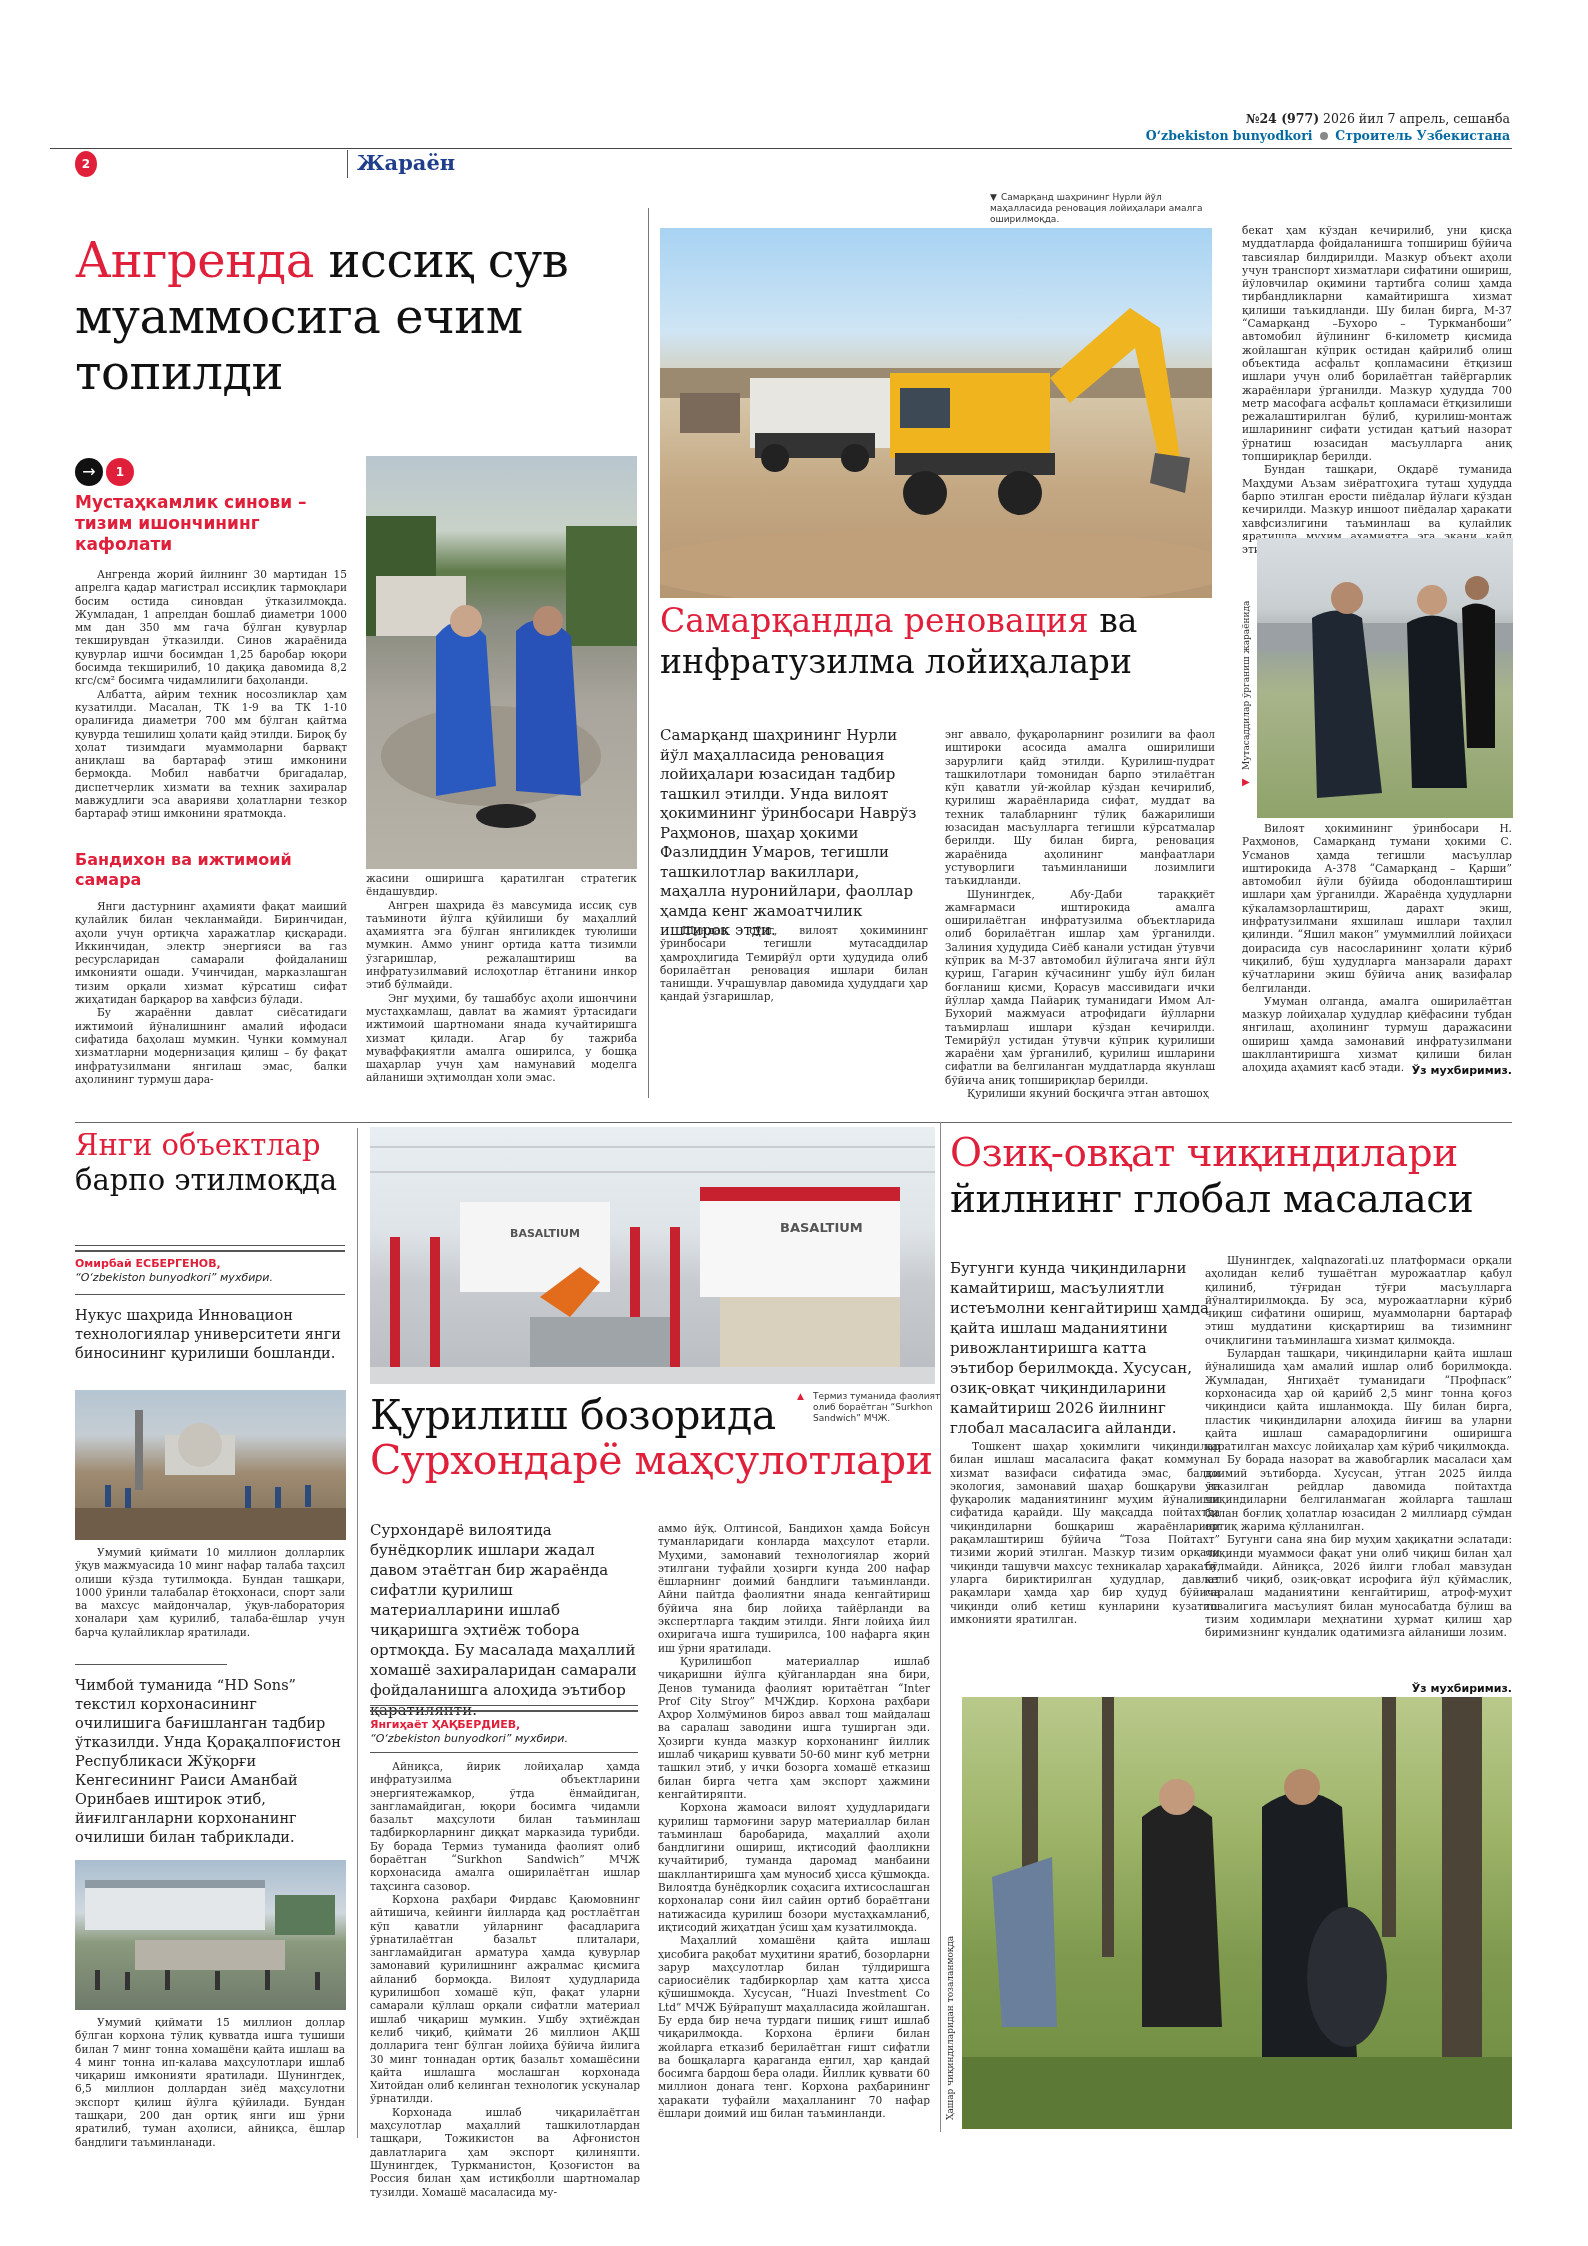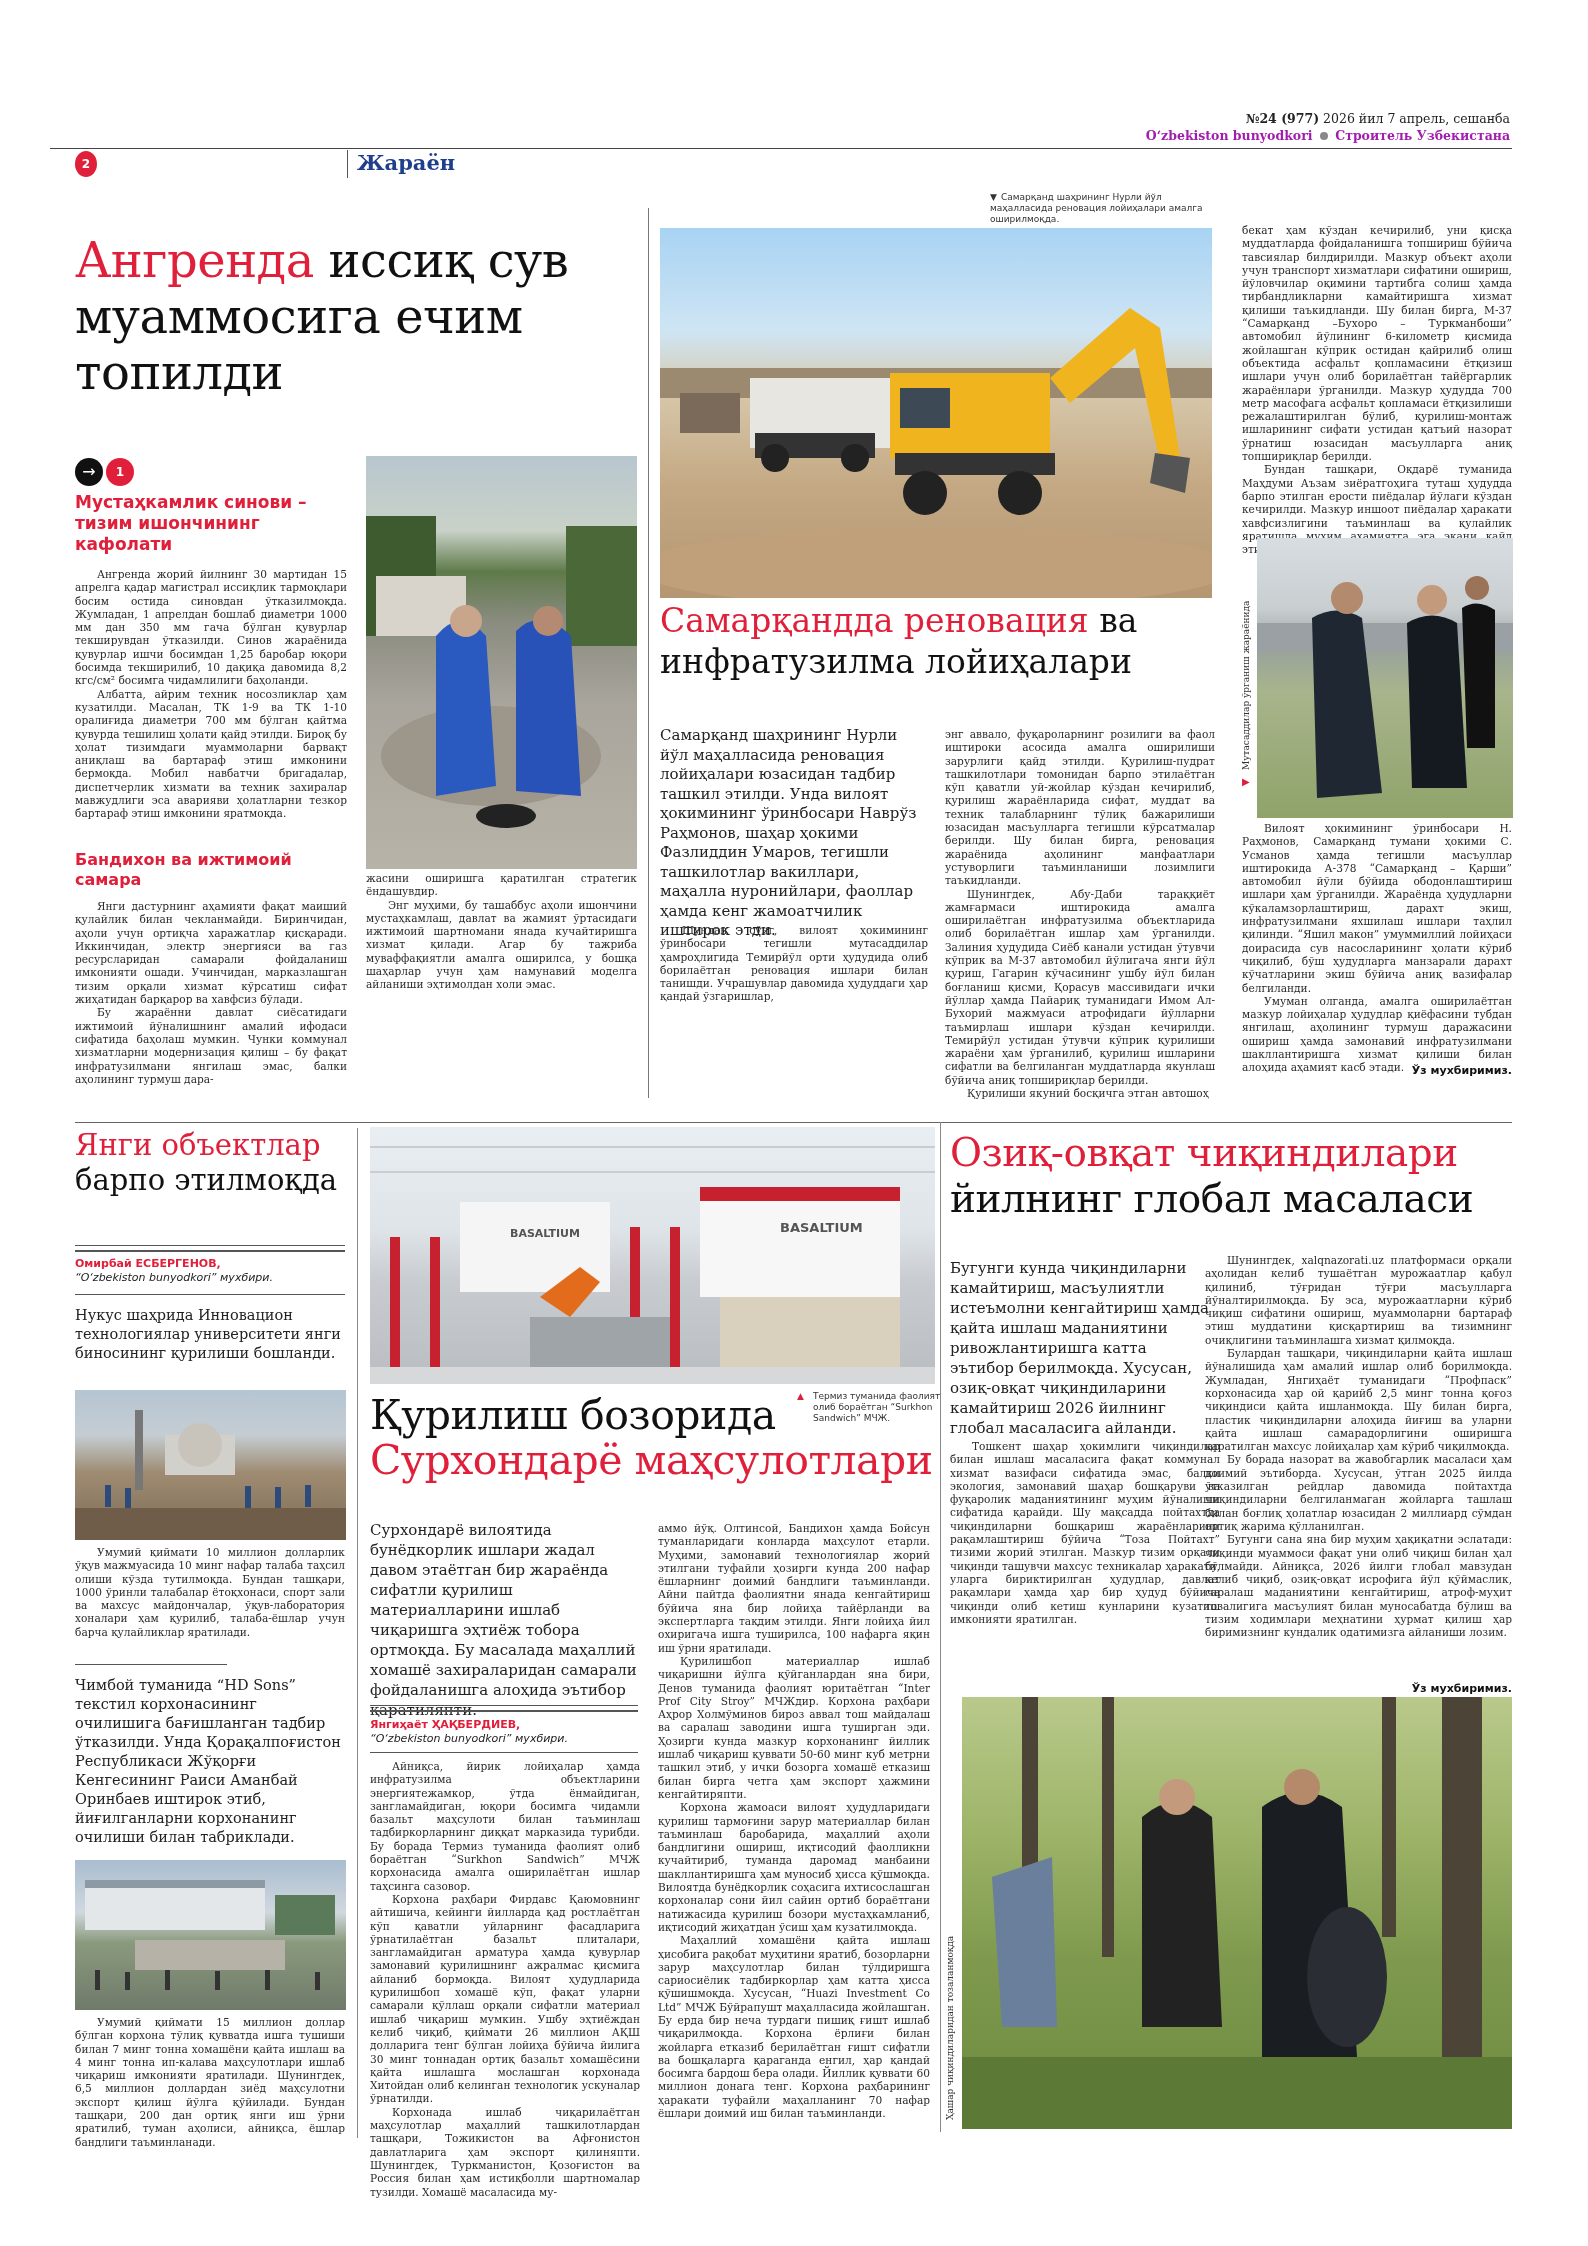--- a/index.html
+++ b/index.html
@@ -22,21 +22,21 @@
 .vcap{position:absolute;transform:rotate(-90deg);transform-origin:left top;font-family:"DejaVu Serif",serif;font-size:9px;color:#333;white-space:nowrap}
 </style>
 </head>
 <body>
 
 <div class="abs" style="left:0;top:0;width:1588px;height:180px">
   <div class="abs" style="right:78px;top:111px;font-family:'DejaVu Serif',serif;font-size:12.5px;color:#222;text-align:right">
     <b>№24 (977)</b>
     <span>2026 йил 7 апрель, сешанба</span>
   </div>
-  <div class="abs" style="right:78px;top:128px;font-family:'DejaVu Serif',serif;font-size:12.5px;font-weight:bold;color:#a21caf;text-align:right">
+  <div class="abs" style="right:78px;top:128px;font-family:'DejaVu Serif',serif;font-size:12.5px;font-weight:bold;color:#0369a1;text-align:right">
     <span>O‘zbekiston bunyodkori</span>
     <span style="display:inline-block;width:8px;height:8px;border-radius:50%;background:#888;margin:0 3px"></span>
     <span>Строитель Узбекистана</span>
   </div>
   <div class="hline" style="left:50px;top:148px;width:1462px;background:#444"></div>
   <div class="abs" style="left:75px;top:151px;width:22px;height:26px;border-radius:50%;background:#e0203a;color:#fff;font-family:'DejaVu Sans',sans-serif;font-weight:bold;font-size:12px;text-align:center;line-height:26px"><span>2</span></div>
   <div class="vline" style="left:347px;top:150px;height:28px"></div>
   <div class="abs" style="left:357px;top:150px;font-family:'DejaVu Serif',serif;font-weight:bold;font-size:21px;color:#1f3e8c">Жараён</div>
 </div>
 
@@ -66,20 +66,21 @@
       <ellipse cx="125" cy="300" rx="110" ry="50" fill="#9d968a"></ellipse>
       <path d="M70 180 Q95 150 120 180 L130 330 L70 340 Z" fill="#2a5ac0"></path>
       <circle cx="100" cy="165" r="16" fill="#c9a58c"></circle>
       <path d="M150 175 Q175 150 205 180 L215 340 L150 335 Z" fill="#2952b8"></path>
       <circle cx="182" cy="165" r="15" fill="#b48b72"></circle>
       <ellipse cx="140" cy="360" rx="30" ry="12" fill="#222"></ellipse>
     </svg>
   </div>
   <div class="abs txt" style="left:366px;top:872px;width:271px">
     <p style="text-indent:0">жасини оширишга қаратилган стратегик ёндашувдир.</p>
+    <p>Ангрен шаҳрида ёз мавсумида иссиқ сув таъминоти йўлга қўйилиши бу маҳаллий аҳамиятга эга бўлган янгиликдек туюлиши мумкин. Аммо унинг ортида катта тизимли ўзгаришлар, режалаштириш ва инфратузилмавий ислоҳотлар ётганини инкор этиб бўлмайди.</p>
     <p>Энг муҳими, бу ташаббус аҳоли ишончини мустаҳкамлаш, давлат ва жамият ўртасидаги ижтимоий шартномани янада кучайтиришга хизмат қилади. Агар бу тажриба муваффақиятли амалга оширилса, у бошқа шаҳарлар учун ҳам намунавий моделга айланиши эҳтимолдан холи эмас.</p>
   </div>
 </div>
 <div class="vline" style="left:648px;top:208px;height:890px;background:#777"></div>
 
 <div class="abs">
   <div class="abs cap" style="left:990px;top:192px;width:230px">
     <span style="margin-right:4px">▼</span><span>Самарқанд шаҳрининг Нурли йўл маҳалласида реновация лойиҳалари амалга оширилмоқда.</span>
   </div>
   <div class="photo" style="left:660px;top:228px;width:552px;height:370px;background:linear-gradient(180deg,#a8d3f3 0%,#cfe5f4 28%,#d6c7a9 45%,#c4a883 70%,#b49672 100%)">

